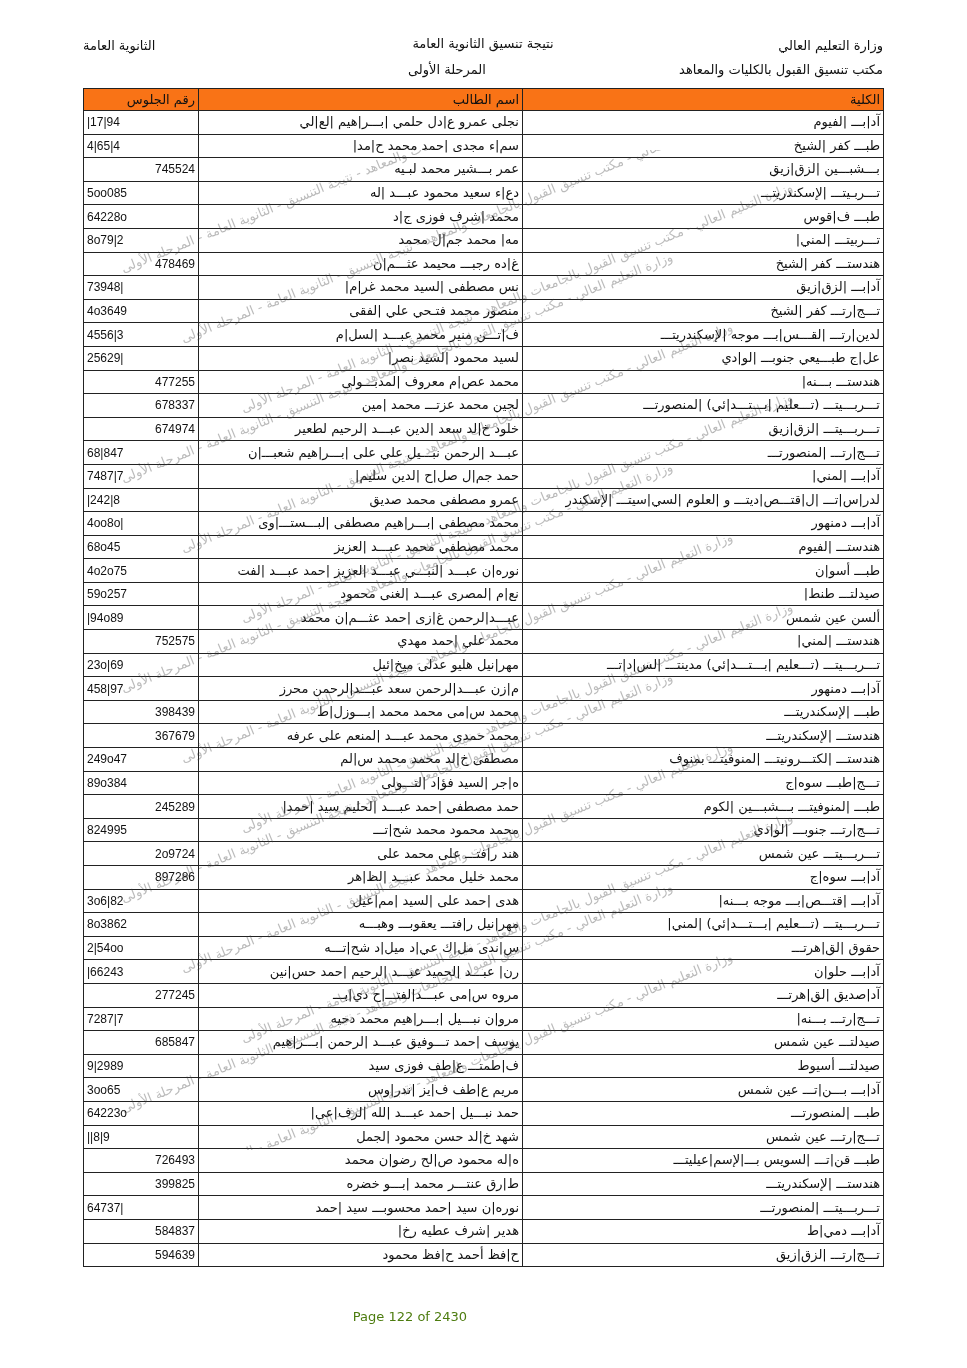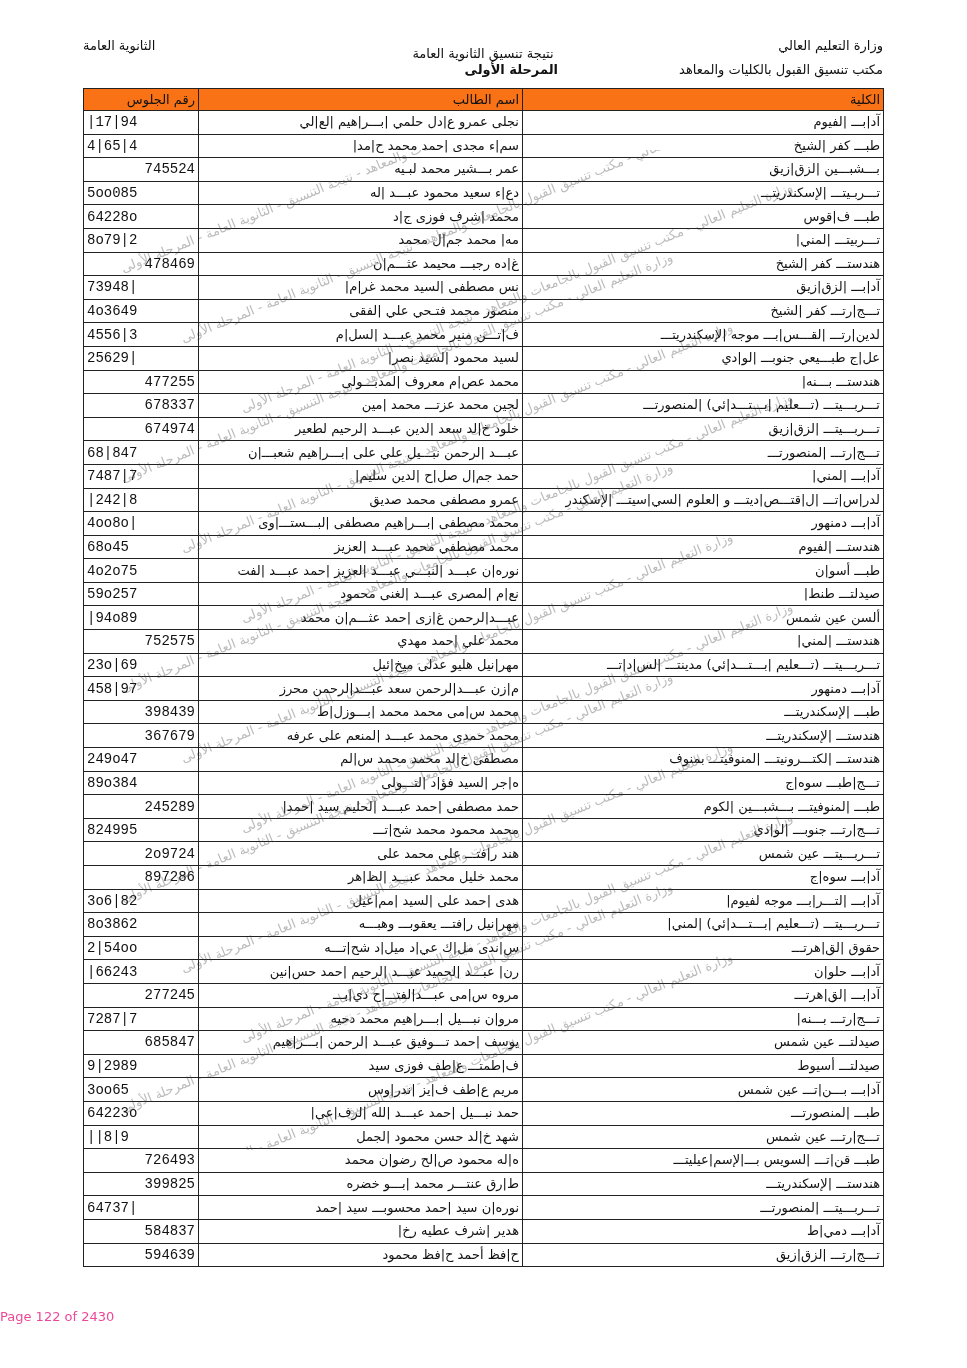--- a/index.html
+++ b/index.html
@@ -1,34 +1,34 @@
 <!DOCTYPE html>
 <html><head>
 <meta charset="utf-8">
 <style>
   html, body { margin:0; padding:0; background:#ffffff; }
   body { width:967px; height:1368px; position:relative; overflow:hidden; font-family:"DejaVu Sans", sans-serif; color:#111; }
   .hdr { position:absolute; font-family:"DejaVu Sans", sans-serif; font-size:13px; color:#111; direction:rtl; white-space:nowrap; }
   .hdr-right1 { top:38px; right:84px; }
   .hdr-right2 { top:62px; right:84px; }
-  .hdr-center1 { top:46px; left:408px; width:150px; text-align:center; }
-  .hdr-center2 { top:62px; left:408px; width:150px; text-align:right;font-weight:bold; }
+  .hdr-center1 { top:36px; left:408px; width:150px; text-align:center; }
+  .hdr-center2 { top:62px; left:408px; width:150px; text-align:left; }
   .hdr-left { top:38px; left:83px; }
   table.results { position:absolute; left:83px; top:88px; width:800px; border-collapse:collapse; table-layout:fixed; direction:rtl; }
   table.results th, table.results td { border:1.5px solid #222; padding:0 3px; height:22.6px; font-size:13px; white-space:nowrap; overflow:hidden; line-height:20px; }
   table.results th { background:#f97316; font-weight:normal; text-align:right; height:21px; }
   table.results td.faculty, table.results td.name { text-align:right; font-family:"DejaVu Sans", sans-serif; }
-  table.results td.seat { text-align:right; direction:ltr; font-family:Liberation Mono, monospace; font-size:14px; }
+  table.results td.seat { text-align:right; direction:ltr; font-family:Liberation Sans, sans-serif; font-size:12px; }
   table.results td.seat.left { text-align:left; }
   col.c-fac { width:361px; }
   col.c-name { width:324px; }
   col.c-seat { width:115px; }
   .watermark { position:absolute; left:60px; top:150px; width:900px; height:1000px; pointer-events:none; overflow:hidden; }
   .watermark span { position:absolute; font-size:13px; color:rgba(60,60,60,0.35); transform:rotate(-22deg); white-space:nowrap; direction:rtl; font-family:"DejaVu Sans", sans-serif; }
-  .footer { position:absolute; top:1309px; left:0; width:820px; font-family:"DejaVu Sans", sans-serif; font-size:13px; color:#ec4899; }
+  .footer { position:absolute; top:1309px; left:0; width:820px; text-align:center; font-family:"DejaVu Sans", sans-serif; font-size:13px; color:#4d7c0f; }
 </style>
 </head>
 <body>
 
 <div class="hdr hdr-right1">وزارة التعليم العالي</div>
 <div class="hdr hdr-right2">مكتب تنسيق القبول بالكليات والمعاهد</div>
 <div class="hdr hdr-center1">نتيجة تنسيق الثانوية العامة</div>
 <div class="hdr hdr-center2">المرحلة الأولى</div>
 <div class="hdr hdr-left">الثانوية العامة</div>
 
@@ -205,41 +205,41 @@
         <td class="faculty">تـــربـــيتـــ عين شمس</td>
         <td class="name">هند ر|فتـــ على محمد على</td>
         <td class="seat">2o9724</td>
       </tr>
       <tr>
         <td class="faculty">آد|بـــ سوه|ج</td>
         <td class="name">محمد خليل محمد عبـــد |لظ|هر</td>
         <td class="seat">897286</td>
       </tr>
       <tr>
-        <td class="faculty">آد|بـــ |لتـــر|بـــ موجه لفيوم|</td>
+        <td class="faculty">آد|بـــ |قتـــص|بـــ موجه بـــنه|</td>
         <td class="name">هدى |حمد على |لسيد |مم|عيل</td>
         <td class="seat left">3o6|82</td>
       </tr>
       <tr>
         <td class="faculty">تـــربـــيتـــ (تـــعليم |بـــتـــد|ئي) |لمني|</td>
         <td class="name">مهر|نيل ر|فتـــ يعقوبـــ وهبـــه</td>
         <td class="seat left">8o3862</td>
       </tr>
       <tr>
         <td class="faculty">حقوق |لق|هرتـــ</td>
         <td class="name">س|ندى مل|ك عي|د ميل|د شح|تـــه</td>
         <td class="seat left">2|54oo</td>
       </tr>
       <tr>
         <td class="faculty">آد|بـــ حلو|ن</td>
         <td class="name">رن| عبـــد |لحميد عبـــد |لرحيم |حمد حس|نين</td>
         <td class="seat left">|66243</td>
       </tr>
       <tr>
-        <td class="faculty">آد|بـــ |لق|هرتـــ</td>
+        <td class="faculty">آد|صديق |لق|هرتـــ</td>
         <td class="name">مروه س|مى عبـــد|لفتـــ|ح دي|بـــ</td>
         <td class="seat">277245</td>
       </tr>
       <tr>
         <td class="faculty">تـــج|رتـــ بـــنه|</td>
         <td class="name">مرو|ن نبـــيل |بـــر|هيم محمد دحيه</td>
         <td class="seat left">7287|7</td>
       </tr>
       <tr>
         <td class="faculty">صيدلتـــ عين شمس</td>

